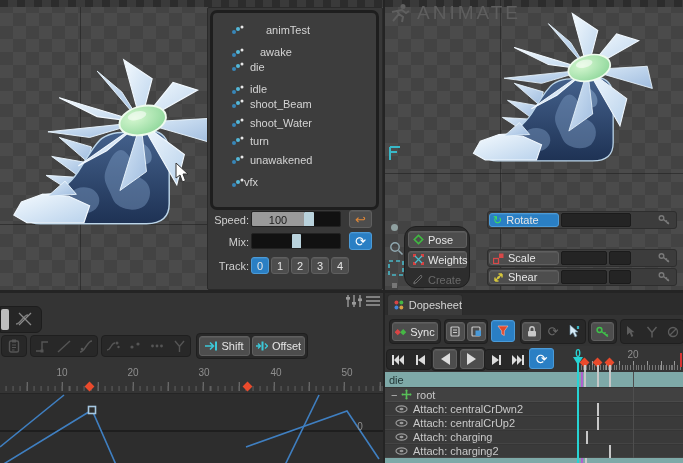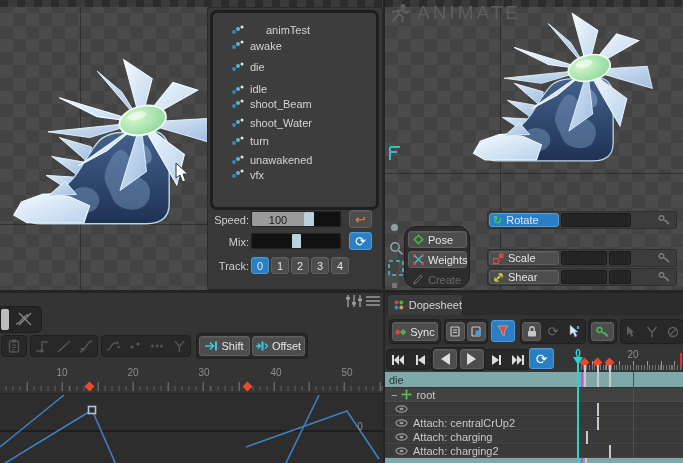--- a/index.html
+++ b/index.html
@@ -103,21 +103,21 @@
         <div style="height:18.5px;display:flex;align-items:center;gap:22px">
             <span class="icon">
               <svg width="13" height="10">
                 <circle cx="3" cy="7" r="2" fill="#3886b8"></circle>
                 <circle cx="7" cy="4" r="2" fill="#54b8d8"></circle>
                 <circle cx="11" cy="2" r="1.5" fill="#e8e8e8"></circle>
               </svg>
             </span>
             <span>animTest</span>
           </div>
-        <div style="height:18.5px;display:flex;align-items:flex-start;gap:6px">
+        <div style="height:18.5px;display:flex;align-items:flex-end;gap:16px">
             <span class="icon">
               <svg width="13" height="10">
                 <circle cx="3" cy="7" r="2" fill="#3886b8"></circle>
                 <circle cx="7" cy="4" r="2" fill="#54b8d8"></circle>
                 <circle cx="11" cy="2" r="1.5" fill="#e8e8e8"></circle>
               </svg>
             </span>
             <span>awake</span>
           </div>
         <div style="height:18.5px;display:flex;align-items:center;gap:6px">
@@ -173,21 +173,21 @@
         <div style="height:18.5px;display:flex;align-items:center;gap:6px">
             <span class="icon">
               <svg width="13" height="10">
                 <circle cx="3" cy="7" r="2" fill="#3886b8"></circle>
                 <circle cx="7" cy="4" r="2" fill="#54b8d8"></circle>
                 <circle cx="11" cy="2" r="1.5" fill="#e8e8e8"></circle>
               </svg>
             </span>
             <span>unawakened</span>
           </div>
-        <div style="height:18.5px;display:flex;align-items:flex-start;gap:6px">
+        <div style="height:18.5px;display:flex;align-items:flex-end;">
             <span class="icon">
               <svg width="13" height="10">
                 <circle cx="3" cy="7" r="2" fill="#3886b8"></circle>
                 <circle cx="7" cy="4" r="2" fill="#54b8d8"></circle>
                 <circle cx="11" cy="2" r="1.5" fill="#e8e8e8"></circle>
               </svg>
             </span>
             <span>vfx</span>
           </div>
       </div>
@@ -591,20 +591,21 @@
           <circle cx="1.5" cy="5.5" r="1" fill="#58c058"></circle>
           <circle cx="9.5" cy="5.5" r="1" fill="#58c058"></circle>
         </svg>
       <span>root</span>
     </div>
     <div class="dope-row" style="top:110px;height:13px;background:#3a3a3a;gap:5px;padding-left:10px;border-bottom:1px solid #444">
       <svg width="13" height="8" viewBox="0 0 13 8">
           <ellipse cx="6.5" cy="4" rx="5.5" ry="3.2" fill="none" stroke="#9a9a9a" stroke-width="1.2"></ellipse>
           <ellipse cx="6.5" cy="4" rx="2" ry="1.2" fill="#9a9a9a"></ellipse>
         </svg>
+      <span>Attach: centralCrDwn2</span>
     </div>
     <div class="dope-row" style="top:124px;height:13px;background:#3a3a3a;gap:5px;padding-left:10px;border-bottom:1px solid #444">
       <svg width="13" height="8" viewBox="0 0 13 8">
           <ellipse cx="6.5" cy="4" rx="5.5" ry="3.2" fill="none" stroke="#9a9a9a" stroke-width="1.2"></ellipse>
           <ellipse cx="6.5" cy="4" rx="2" ry="1.2" fill="#9a9a9a"></ellipse>
         </svg>
       <span>Attach: centralCrUp2</span>
     </div>
     <div class="dope-row" style="top:138px;height:13px;background:#3a3a3a;gap:5px;padding-left:10px;border-bottom:1px solid #444">
       <svg width="13" height="8" viewBox="0 0 13 8">

